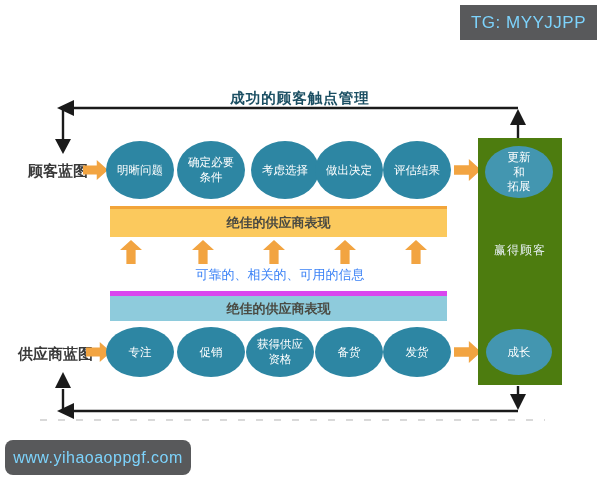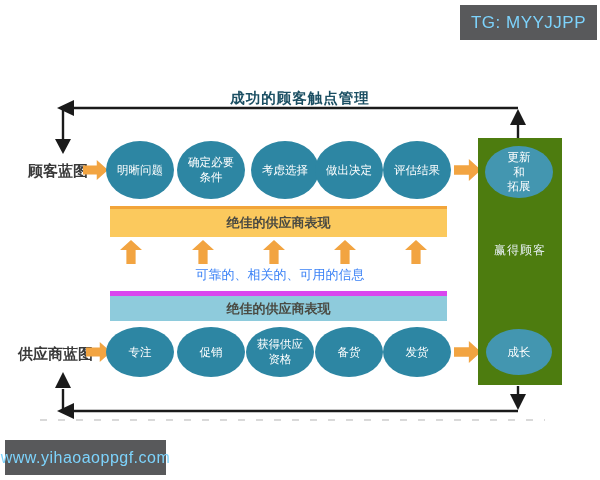--- a/index.html
+++ b/index.html
@@ -6,21 +6,21 @@
   .stage{
     position:relative;width:600px;height:480px;background:#ffffff;overflow:hidden;
     font-family:"Liberation Sans","DejaVu Sans",sans-serif;
   }
   .arrows-svg{position:absolute;left:0;top:0;width:600px;height:480px;}
   .badge{
     position:absolute;background:#58595B;color:#7dd3fc;
     display:flex;align-items:center;justify-content:center;letter-spacing:.5px;
   }
   .tg-badge{left:460px;top:5px;width:137px;height:35px;font-size:17px;}
-  .url-badge{left:5px;top:440px;width:161px;height:35px;font-size:16px;}
+  .url-badge{left:5px;top:440px;width:186px;height:35px;font-size:16px;border-radius:8px;}
   .page-title{
     position:absolute;top:59px;left:0;width:100%;text-align:center;
     font-size:14.5px;font-weight:bold;color:#1B4F63;letter-spacing:1px;margin-top:30px;
   }
   .row-label{position:absolute;font-size:15px;font-weight:bold;color:#3A3A3A;}
   .lbl-customer{left:28px;top:162px;}
   .lbl-supplier{left:18px;top:345px;}
   .node{
     position:absolute;background:#2D86A3;border-radius:50%;
     display:flex;align-items:center;justify-content:center;text-align:center;

